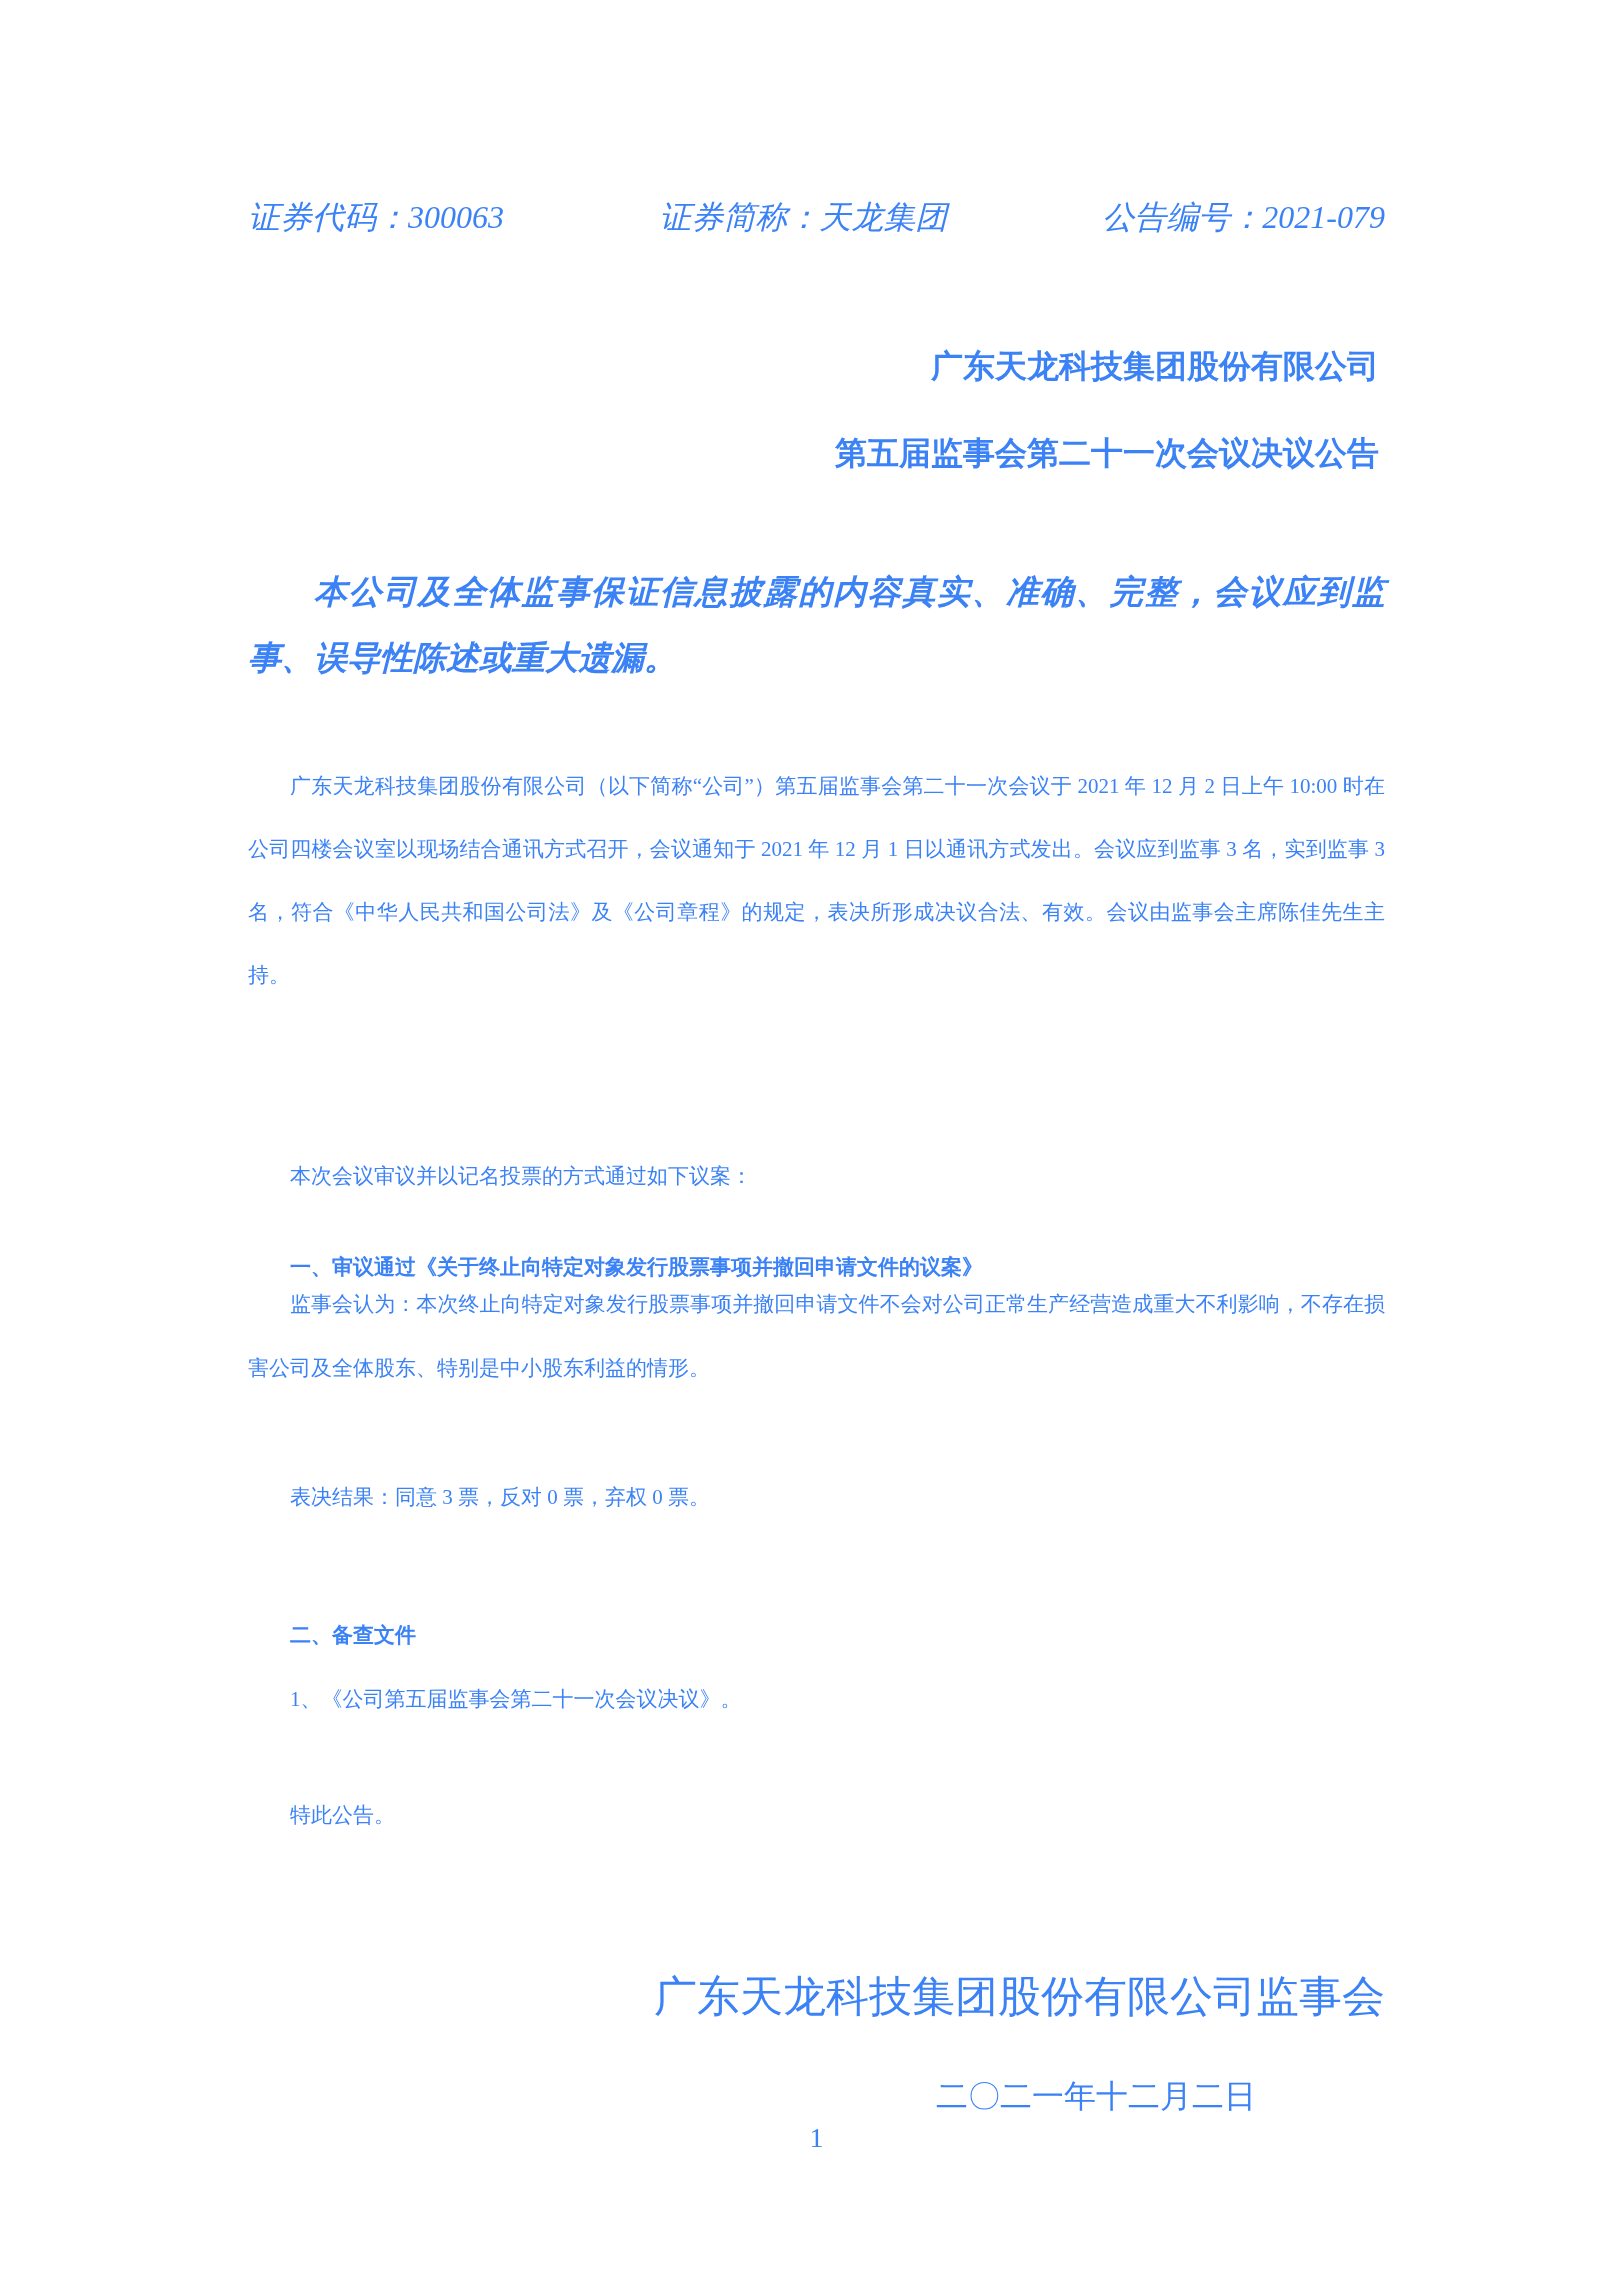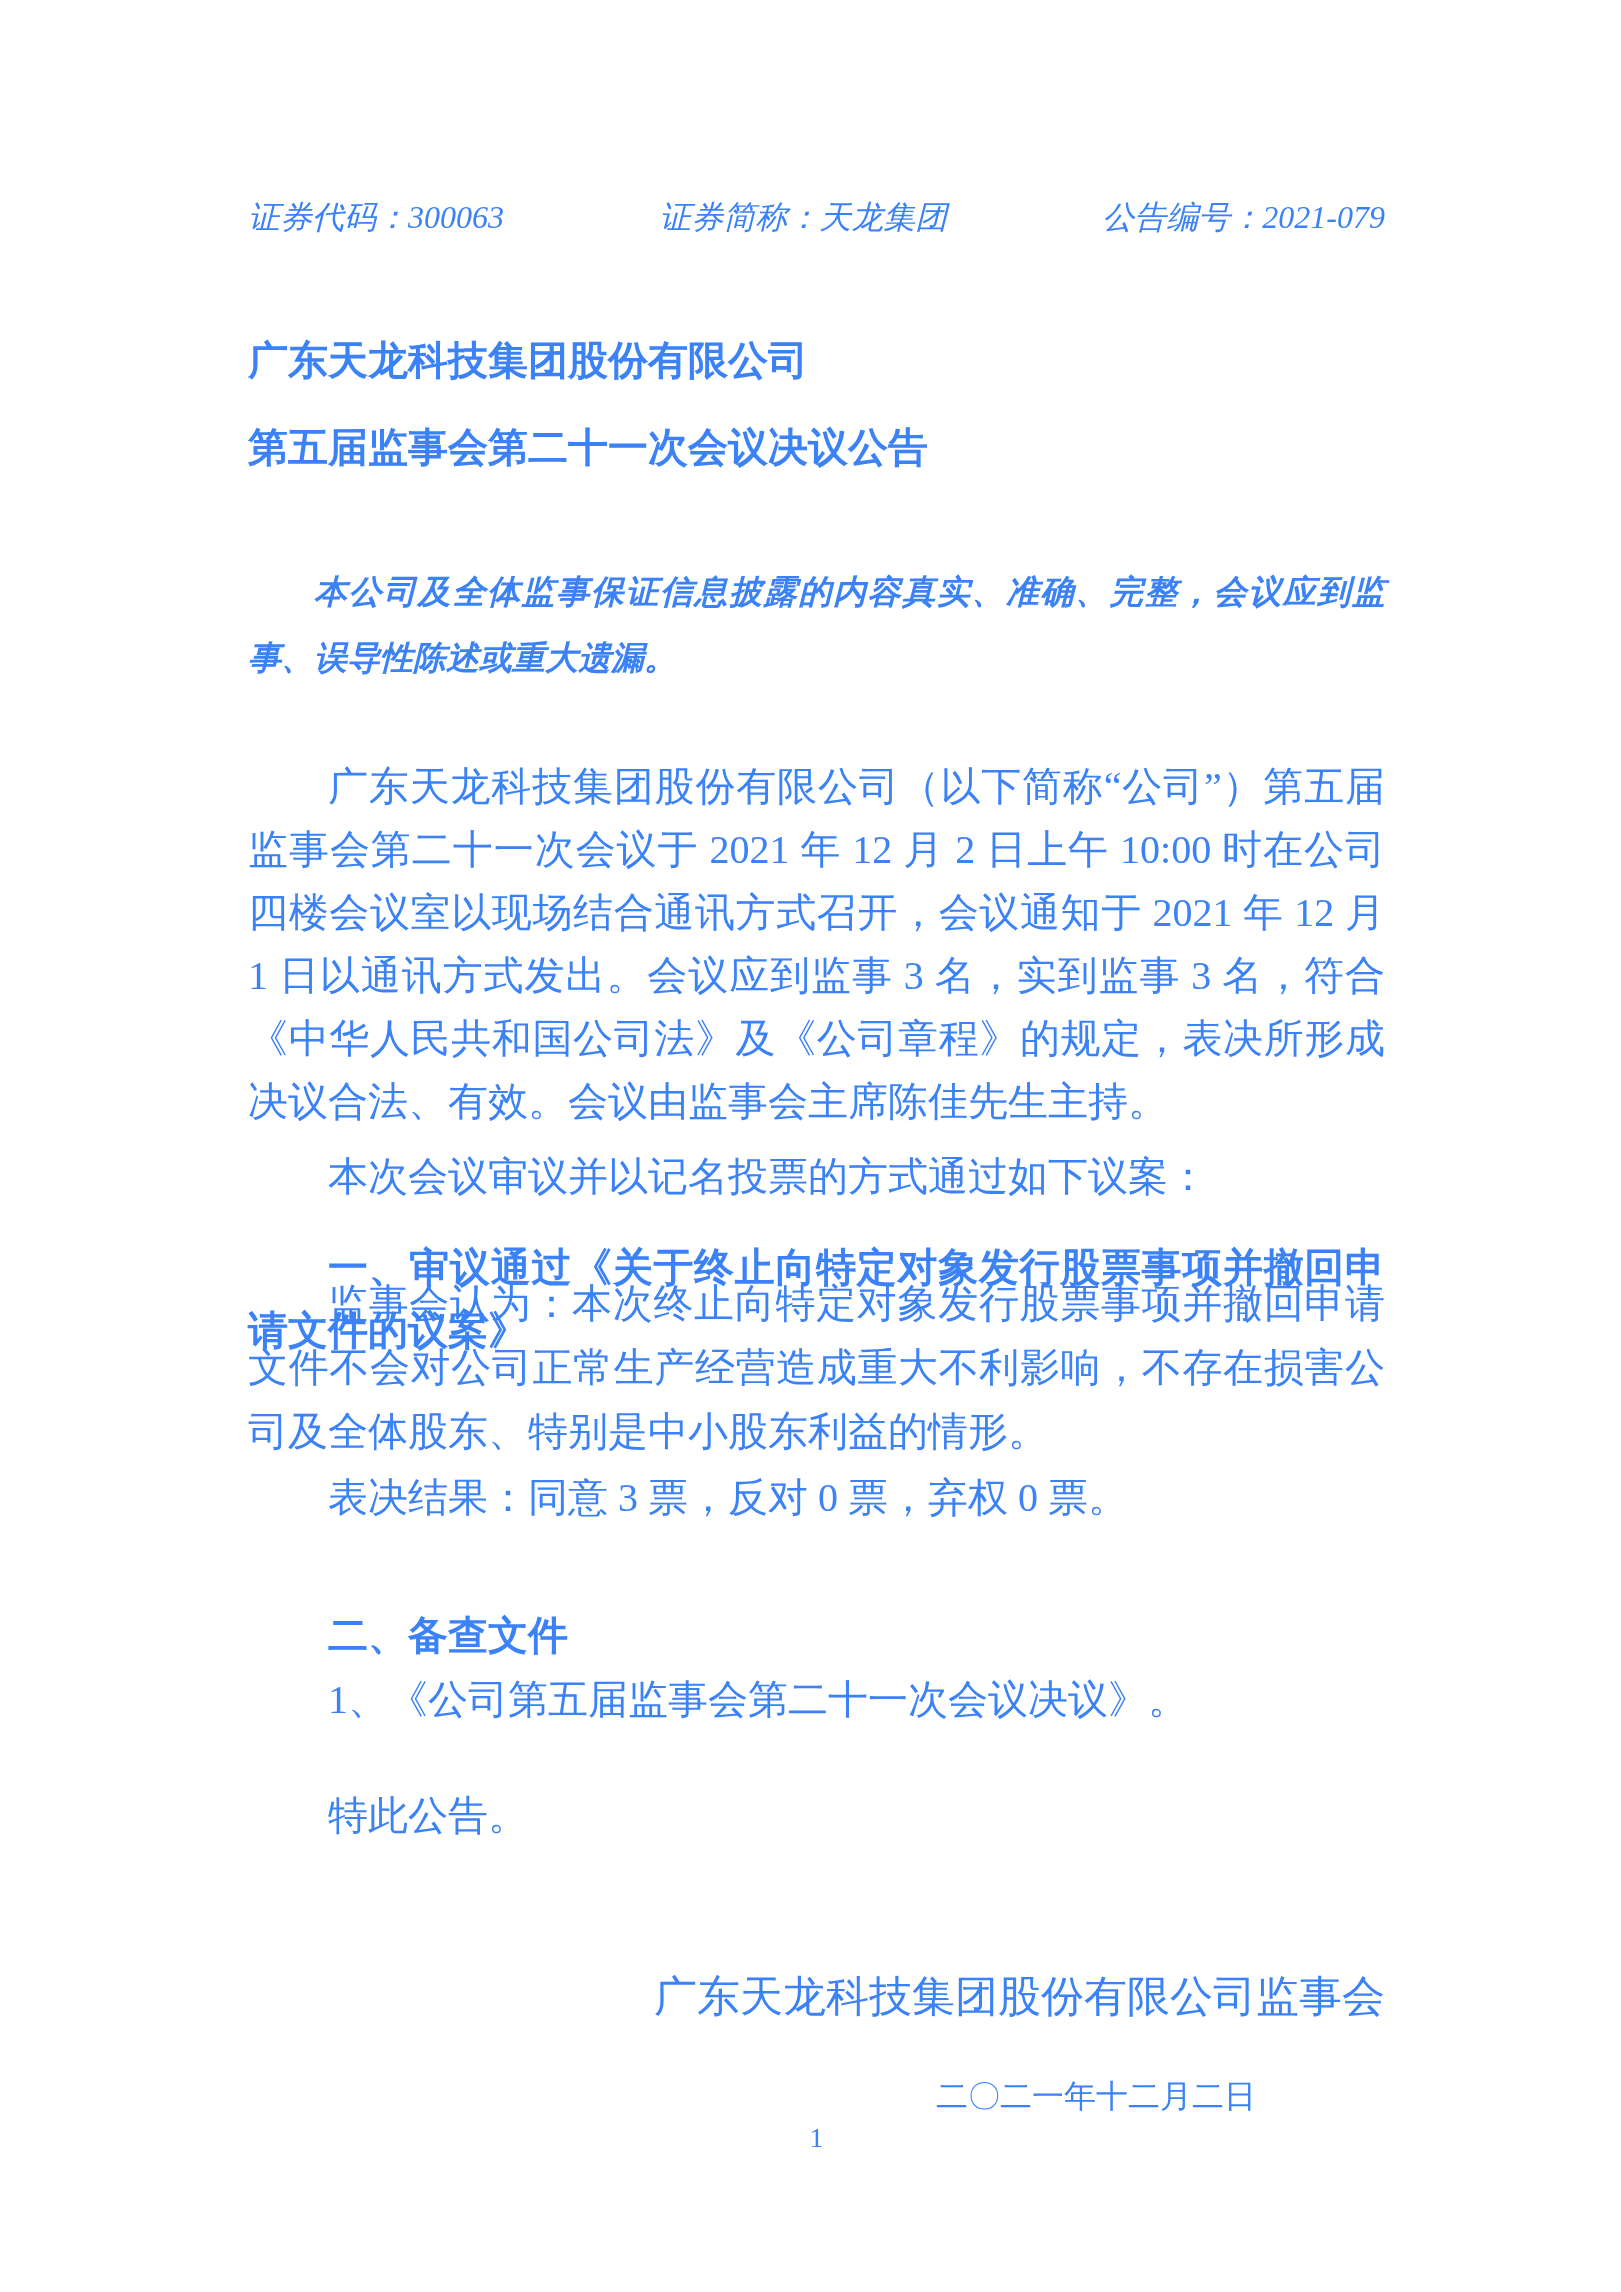--- a/index.html
+++ b/index.html
@@ -27,43 +27,43 @@
 
   .header-row {
     top: 196px;
     display: flex;
     justify-content: space-between;
     font-size: 32px;
     font-style: italic; 
     white-space: nowrap;
   }
   .doc-title {
-    margin: 0;
-    text-align: left;
-    font-size: 40px;
+    margin: 6px;
+    text-align: right;
+    font-size: 32px;
     font-weight: bold;
     line-height: 55px;
   }
   .title-1 { top: 333px; }
   .title-2 { top: 420px; }
 
   .disclaimer {
     top: 559px;
     margin: 0;
     font-size: 33px;
     font-weight: bold;
     font-style: italic; 
     line-height: 66px;
     text-indent: 2em;
     text-align: justify;
   }
 
   .body-text {
     margin: 0;
-    font-size: 40px;
+    font-size: 21px;
     line-height: 63px;
     text-indent: 2em;
     text-align: justify;
   }
   .para-meeting   { top: 755px;  line-height: 63px; }
   .line-intro     { top: 1145px; }
   .res-heading    { top: 1236px; font-weight: bold; }
   .para-opinion   { top: 1272px; line-height: 64px; }
   .line-vote      { top: 1466px; }
   .sec2-heading   { top: 1604px; font-weight: bold; }

